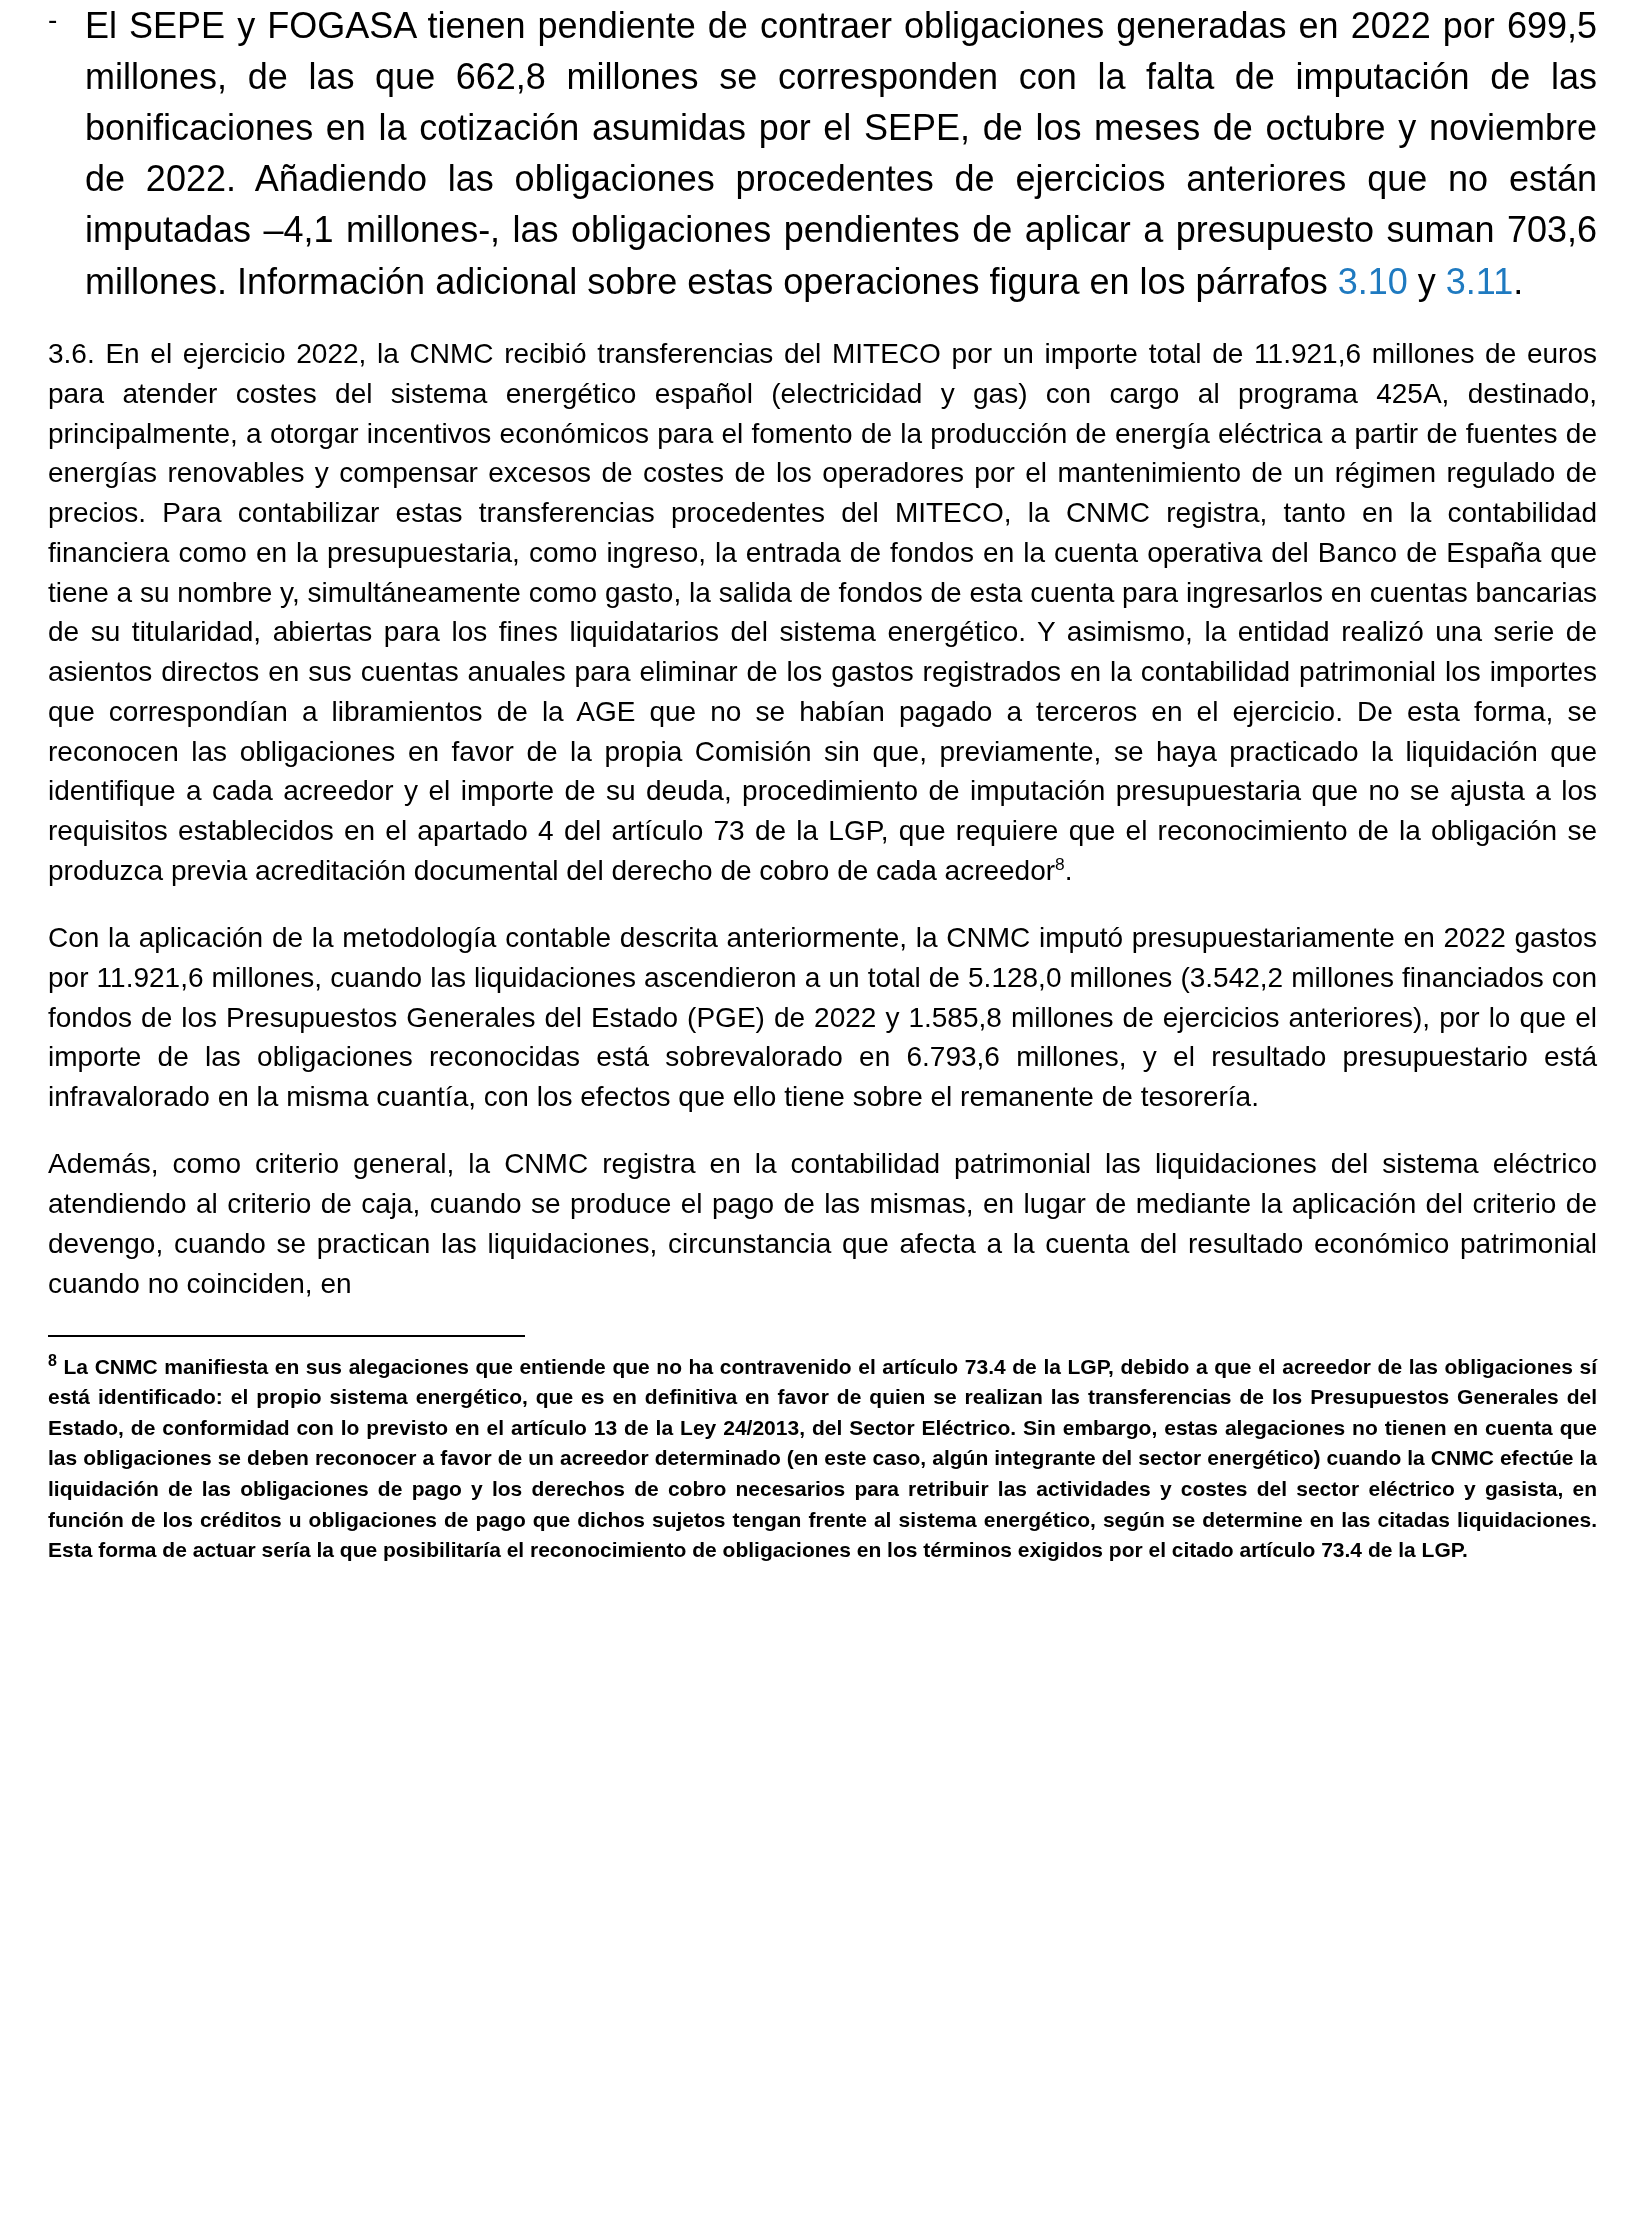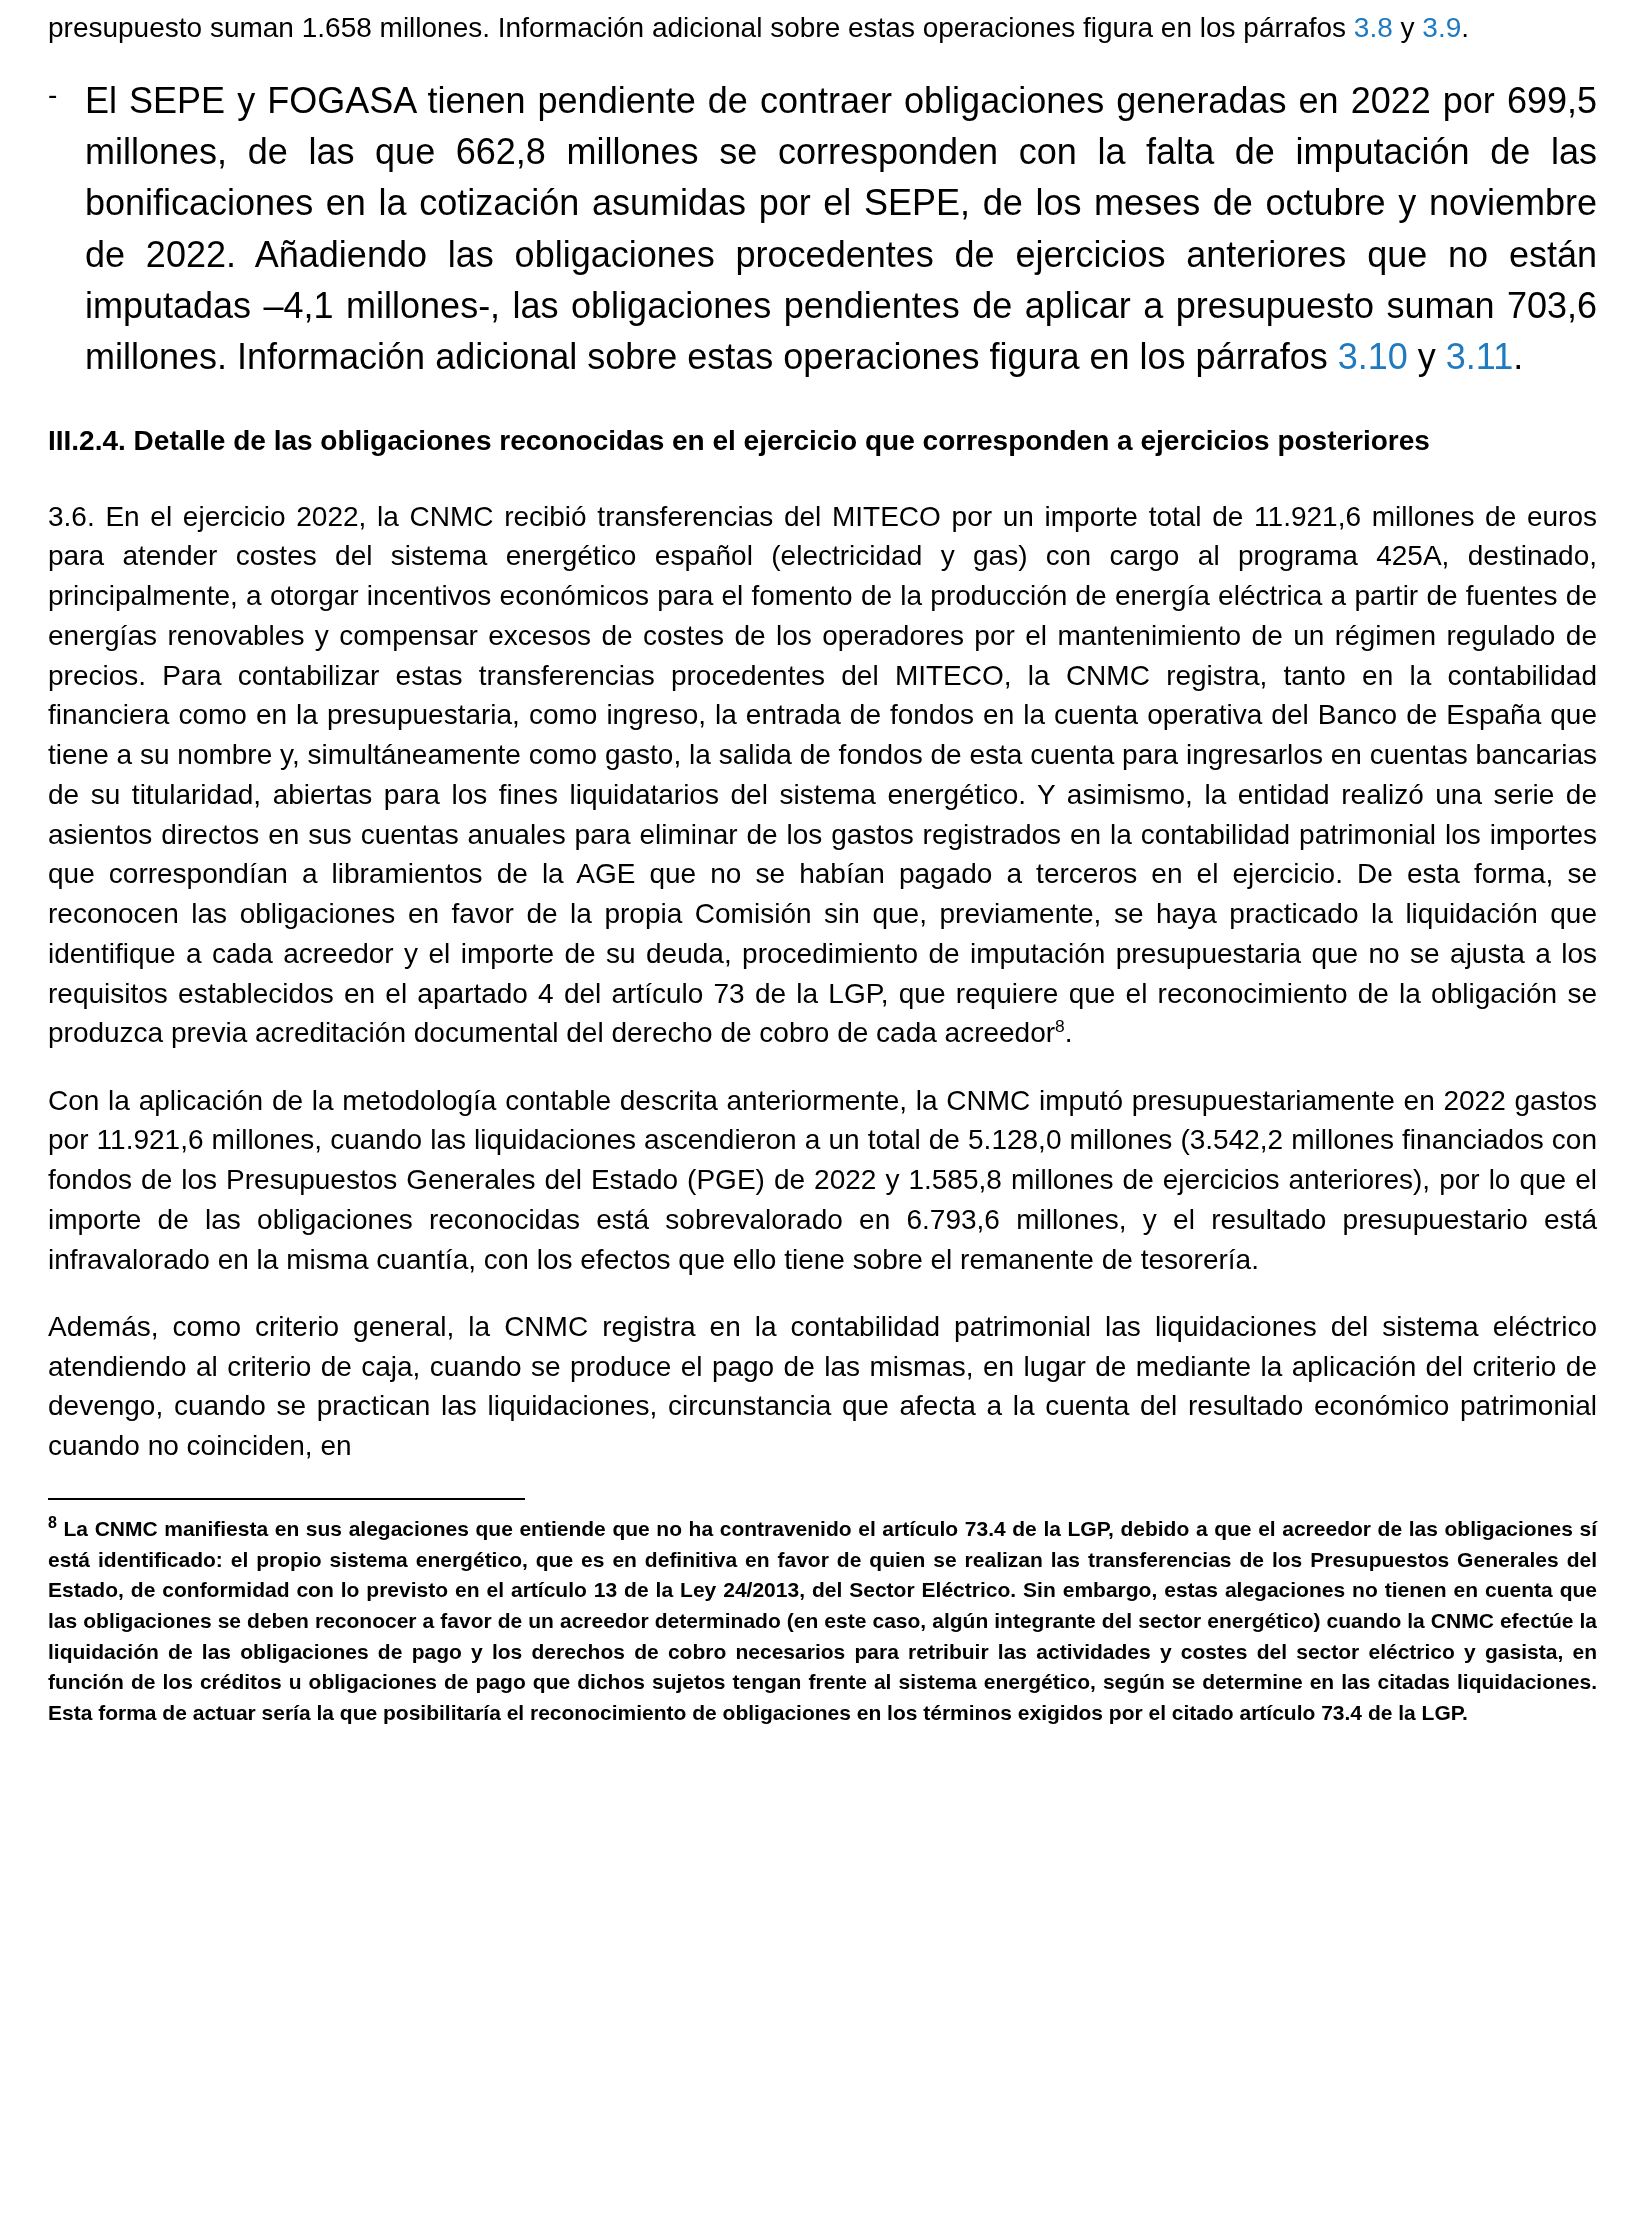--- a/index.html
+++ b/index.html
@@ -90,30 +90,26 @@
   }
   .top-continue {
     margin-top: 8px;
   }
 </style>
 </head>
 <body>
 
 <div class="page">
 
-  <p class="body-text para top-continue">
-    <span>presupuesto suman 1.658 millones. Información adicional sobre estas operaciones figura en los párrafos </span><span class="ref">3.8</span><span> y </span><span class="ref">3.9</span><span>.</span>
-  </p>
 
   <div class="bullet-row">
     <span class="bullet-dash">-</span>
     <span class="bullet-body"><span>El SEPE y FOGASA tienen pendiente de contraer obligaciones generadas en 2022 por 699,5 millones, de las que 662,8 millones se corresponden con la falta de imputación de las bonificaciones en la cotización asumidas por el SEPE, de los meses de octubre y noviembre de 2022. Añadiendo las obligaciones procedentes de ejercicios anteriores que no están imputadas –4,1 millones-, las obligaciones pendientes de aplicar a presupuesto suman 703,6 millones. Información adicional sobre estas operaciones figura en los párrafos </span><span class="ref">3.10</span><span> y </span><span class="ref">3.11</span><span>.</span></span>
   </div>
 
-  <h2 class="section-heading">III.2.4. Detalle de las obligaciones reconocidas en el ejercicio que corresponden a ejercicios posteriores</h2>
 
   <p class="body-text para">
     <span class="num">3.6.</span><span> En el ejercicio 2022, la CNMC recibió transferencias del MITECO por un importe total de 11.921,6 millones de euros para atender costes del sistema energético español (electricidad y gas) con cargo al programa 425A, destinado, principalmente, a otorgar incentivos económicos para el fomento de la producción de energía eléctrica a partir de fuentes de energías renovables y compensar excesos de costes de los operadores por el mantenimiento de un régimen regulado de precios. Para contabilizar estas transferencias procedentes del MITECO, la CNMC registra, tanto en la contabilidad financiera como en la presupuestaria, como ingreso, la entrada de fondos en la cuenta operativa del Banco de España que tiene a su nombre y, simultáneamente como gasto, la salida de fondos de esta cuenta para ingresarlos en cuentas bancarias de su titularidad, abiertas para los fines liquidatarios del sistema energético. Y asimismo, la entidad realizó una serie de asientos directos en sus cuentas anuales para eliminar de los gastos registrados en la contabilidad patrimonial los importes que correspondían a libramientos de la AGE que no se habían pagado a terceros en el ejercicio. De esta forma, se reconocen las obligaciones en favor de la propia Comisión sin que, previamente, se haya practicado la liquidación que identifique a cada acreedor y el importe de su deuda, procedimiento de imputación presupuestaria que no se ajusta a los requisitos establecidos en el apartado 4 del artículo 73 de la LGP, que requiere que el reconocimiento de la obligación se produzca previa acreditación documental del derecho de cobro de cada acreedor</span><sup>8</sup><span>.</span>
   </p>
 
   <p class="body-text para">Con la aplicación de la metodología contable descrita anteriormente, la CNMC imputó presupuestariamente en 2022 gastos por 11.921,6 millones, cuando las liquidaciones ascendieron a un total de 5.128,0 millones (3.542,2 millones financiados con fondos de los Presupuestos Generales del Estado (PGE) de 2022 y 1.585,8 millones de ejercicios anteriores), por lo que el importe de las obligaciones reconocidas está sobrevalorado en 6.793,6 millones, y el resultado presupuestario está infravalorado en la misma cuantía, con los efectos que ello tiene sobre el remanente de tesorería.</p>
 
   <p class="body-text para tight">Además, como criterio general, la CNMC registra en la contabilidad patrimonial las liquidaciones del sistema eléctrico atendiendo al criterio de caja, cuando se produce el pago de las mismas, en lugar de mediante la aplicación del criterio de devengo, cuando se practican las liquidaciones, circunstancia que afecta a la cuenta del resultado económico patrimonial cuando no coinciden, en</p>
 
   <div class="footnote-area">

